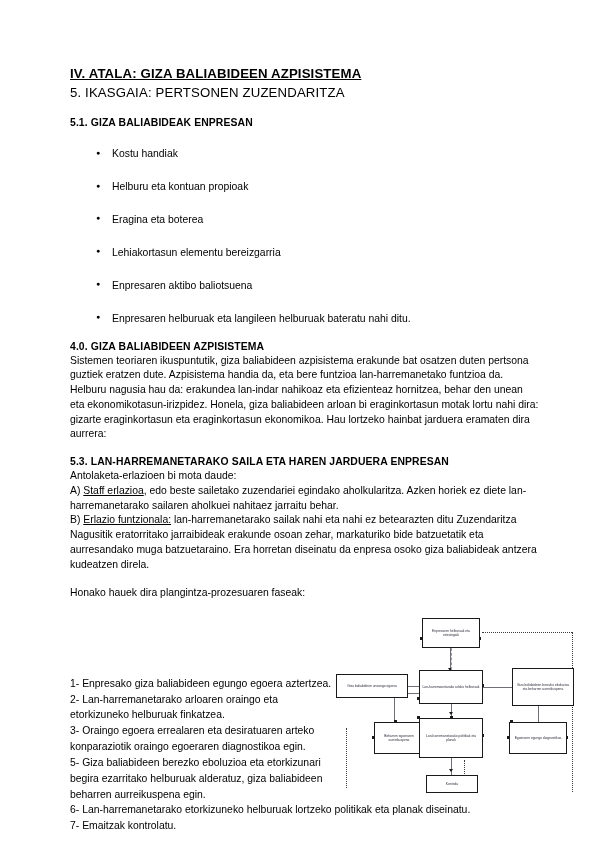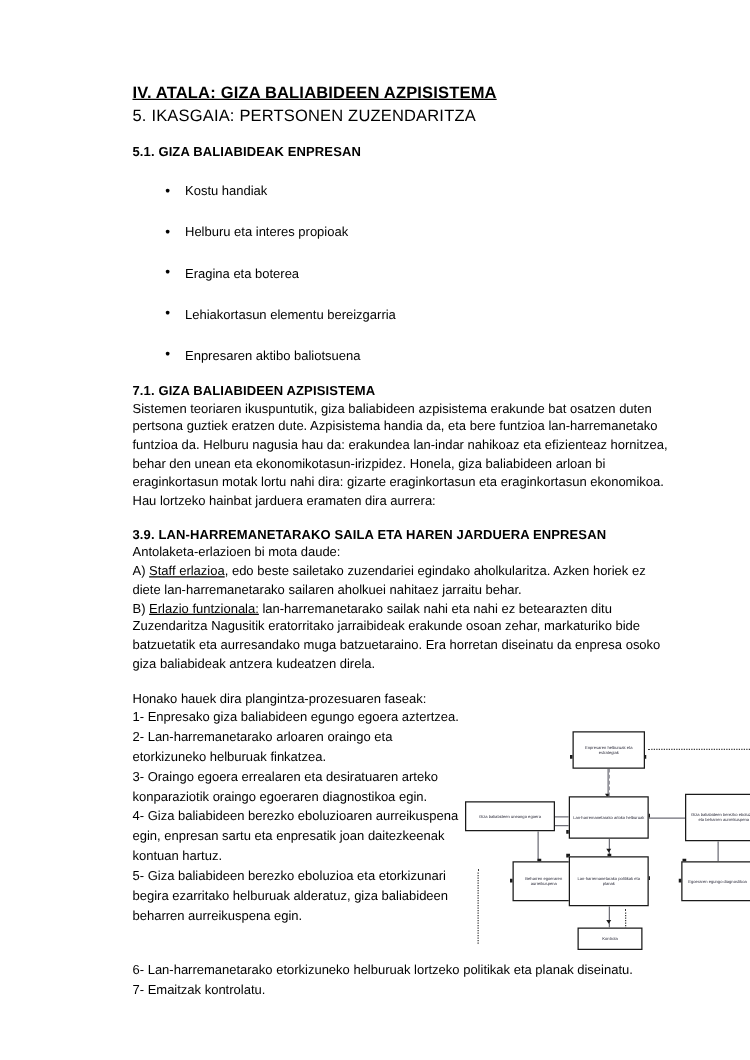--- a/index.html
+++ b/index.html
@@ -13,21 +13,21 @@
     font-family: "Liberation Sans", sans-serif;
     color: #000000;
     -webkit-font-smoothing: none;
   }
   .page {
     position: relative;
     width: 600px;
     height: 848px;
     background: #ffffff;
     box-sizing: border-box;
-    padding: 66px 60px 0 106px;
+    padding: 66px 60px 0 70px;
   }
   .doc-title {
     font-size: 13.2px;
     font-weight: bold;
     text-decoration: underline;
     letter-spacing: 0.15px;
     margin: 0 0 3px 0;
     line-height: 1.18;
   }
   .doc-subtitle {
@@ -76,21 +76,21 @@
     top: -0.5px;
     font-size: 7px;
     line-height: 1.95;
   }
   .gap-md { height: 13px; }
   .u { text-decoration: underline; }
 
   
   .split {
     display: flex;
-    align-items: flex-start;
+    align-items: flex-end;
     gap: 0;
   }
   .split .left {
     width: 262px;
     flex: 0 0 262px;
   }
   .split .right {
     flex: 1 1 auto;
     position: relative;
     padding-top: 12px;
@@ -186,48 +186,48 @@
 <body>
 
 <div class="page">
 
   <h1 class="doc-title">IV. ATALA: GIZA BALIABIDEEN AZPISISTEMA</h1>
   <h2 class="doc-subtitle">5. IKASGAIA: PERTSONEN ZUZENDARITZA</h2>
 
   <div class="sec-head">5.1. GIZA BALIABIDEAK ENPRESAN</div>
   <ul class="bullets">
     <li>Kostu handiak</li>
-    <li>Helburu eta interes propioak</li>
+    <li>Helburu eta kontuan propioak</li>
     <li>Eragina eta boterea</li>
     <li>Lehiakortasun elementu bereizgarria</li>
     <li>Enpresaren aktibo baliotsuena</li>
+    <li>Enpresaren helburuak eta langileen helburuak bateratu nahi ditu.</li>
   </ul>
 
   <div class="gap-md"></div>
 
-  <div class="sec-head">7.1. GIZA BALIABIDEEN AZPISISTEMA</div>
+  <div class="sec-head">4.0. GIZA BALIABIDEEN AZPISISTEMA</div>
   <p class="body-text">Sistemen teoriaren ikuspuntutik, giza baliabideen azpisistema erakunde bat osatzen duten pertsona guztiek eratzen dute. Azpisistema handia da, eta bere funtzioa lan-harremanetako funtzioa da. Helburu nagusia hau da: erakundea lan-indar nahikoaz eta efizienteaz hornitzea, behar den unean eta ekonomikotasun-irizpidez. Honela, giza baliabideen arloan bi eraginkortasun motak lortu nahi dira: gizarte eraginkortasun eta eraginkortasun ekonomikoa. Hau lortzeko hainbat jarduera eramaten dira aurrera:</p>
 
   <div class="gap-md"></div>
 
-  <div class="sec-head">3.9. LAN-HARREMANETARAKO SAILA ETA HAREN JARDUERA ENPRESAN</div>
+  <div class="sec-head">5.3. LAN-HARREMANETARAKO SAILA ETA HAREN JARDUERA ENPRESAN</div>
   <p class="body-text">Antolaketa-erlazioen bi mota daude:</p>
   <p class="body-text"><span>A) </span><span class="u">Staff erlazioa</span><span>, edo beste sailetako zuzendariei egindako aholkularitza. Azken horiek ez diete lan-harremanetarako sailaren aholkuei nahitaez jarraitu behar.</span></p>
   <p class="body-text"><span>B) </span><span class="u">Erlazio funtzionala:</span><span> lan-harremanetarako sailak nahi eta nahi ez betearazten ditu Zuzendaritza Nagusitik eratorritako jarraibideak erakunde osoan zehar, markaturiko bide batzuetatik eta aurresandako muga batzuetaraino. Era horretan diseinatu da enpresa osoko giza baliabideak antzera kudeatzen direla.</span></p>
 
   <div class="gap-md"></div>
 
   <p class="body-text">Honako hauek dira plangintza-prozesuaren faseak:</p>
 
   <div class="split">
     <div class="left numlist">
       <p>1- Enpresako giza baliabideen egungo egoera aztertzea.</p>
       <p>2- Lan-harremanetarako arloaren oraingo eta etorkizuneko helburuak finkatzea.</p>
       <p>3- Oraingo egoera errealaren eta desiratuaren arteko konparaziotik oraingo egoeraren diagnostikoa egin.</p>
-      <p>4- Giza baliabideen berezko eboluzioaren aurreikuspena egin, enpresan sartu eta enpresatik joan daitezkeenak kontuan hartuz.</p>
       <p>5- Giza baliabideen berezko eboluzioa eta etorkizunari begira ezarritako helburuak alderatuz, giza baliabideen beharren aurreikuspena egin.</p>
     </div>
 
     <div class="right">
       <div class="diagram">
 
         <div class="line v" style="left:116px; top:36px; height:22px;"></div>
         <div class="arrow down" style="left:113.5px; top:56px;"></div>
 
         <div class="line h" style="left:74px; top:74px; width:11px;"></div>

